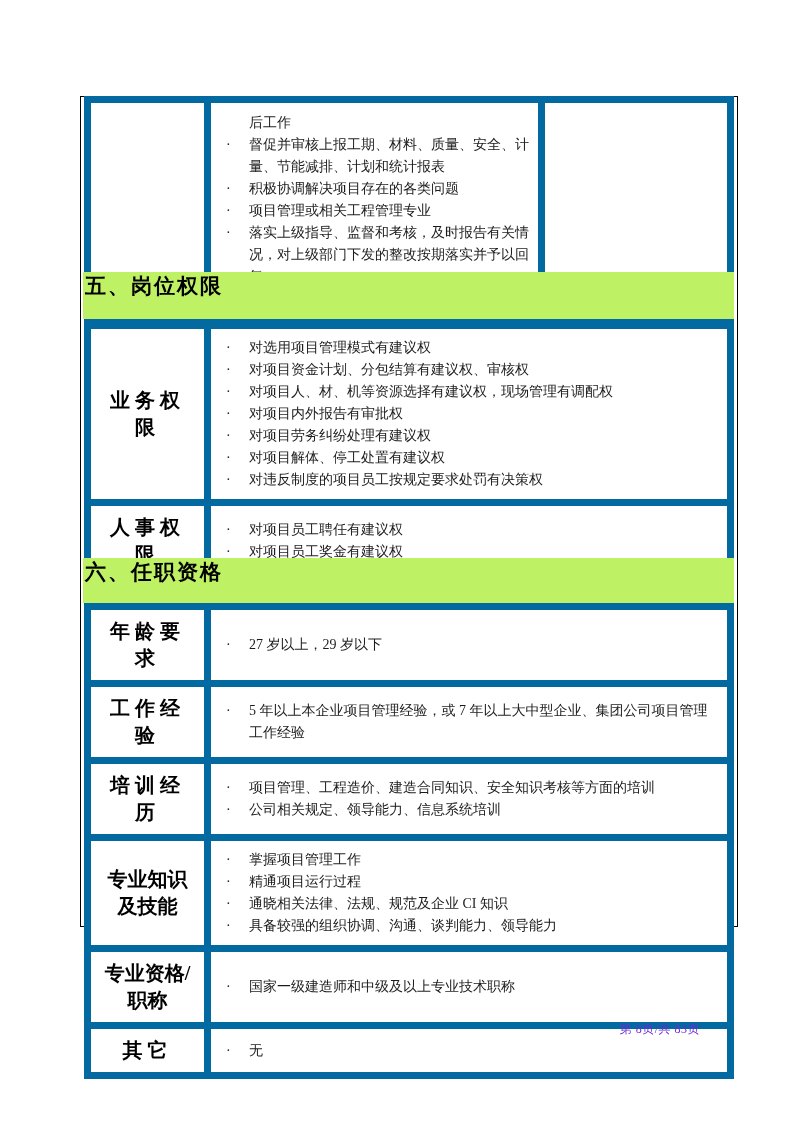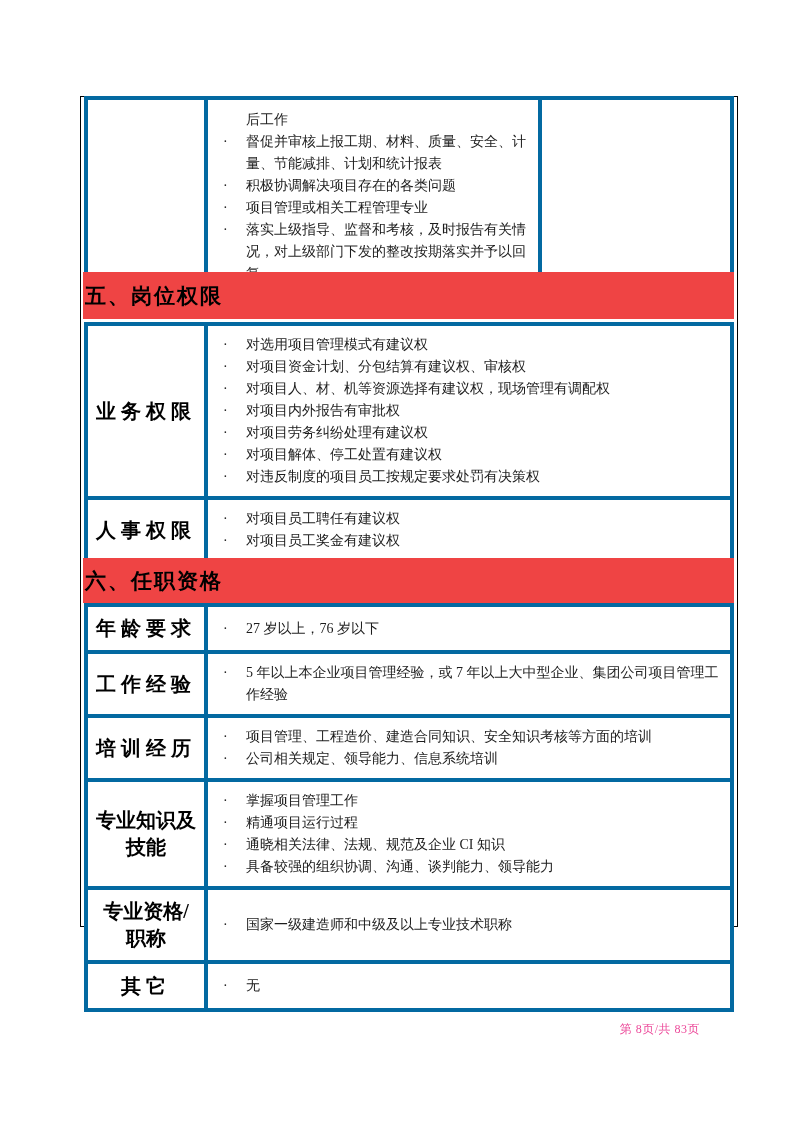--- a/index.html
+++ b/index.html
@@ -7,60 +7,60 @@
   .page {
     position:relative; width:793px; height:1122px; background:#ffffff;
     font-family:"Liberation Serif","DejaVu Serif",serif; color:#000;
     overflow:hidden;
   }
   .frame {
     position:absolute; left:80px; top:96px; width:658px; height:831px;
     border:1px solid #000;
   }
   .tbl { border-collapse:collapse; table-layout:fixed; position:absolute; background:#fff; }
-  .tbl td { border:4px solid #0369a1; padding:8px; }
+  .tbl td { border:7px solid #0369a1; padding:8px; }
   .top-table { left:3px; top:-1px; width:650px; }
   .top-table td { vertical-align:top; }
   .tableA { left:3px; top:225px; width:650px; }
   .tableB { left:3px; top:506px; width:650px; }
   .label-cell {
     width:120px; text-align:center; vertical-align:middle;
     font-weight:bold; font-size:20px; letter-spacing:5px;
   }
   .label-cell.tight { letter-spacing:0;margin-left:23px; }
   .content-cell { vertical-align:middle; }
   ul.blist { list-style:none; margin:0; padding:0; }
   .blist li {
     position:relative; padding-left:30px; line-height:22px; font-size:14px;
     color:#1c1c1c;
   }
   .blist li::before { content:"·"; position:absolute; left:7px; top:0; }
   .blist li.no-bullet::before { content:""; }
   .top-table .blist { padding-top:1px; }
   .section-bar {
-    position:absolute; left:2px; width:651px; background:#ef4444;
-    display:flex; align-items:center; padding-left:2px;
+    position:absolute; left:2px; width:651px; background:#bef264;
+    display:flex; padding-left:2px;
     font-family:"Liberation Sans","DejaVu Sans",sans-serif;
     font-weight:bold; font-size:21px; letter-spacing:2px; color:#000;
   }
   .bar1 { top:175px; height:47px; }
   .bar2 { top:461px; height:45px; }
   tr.h176 { height:176px; }
   tr.h153 { height:153px; }
   tr.h50  { height:50px; }
   tr.h30  { height:30px; }
   tr.h31  { height:31px; }
   tr.h28  { height:28px; }
   tr.h53  { height:53px; }
   tr.h88  { height:88px; }
   tr.h32  { height:32px; }
   tr.h41  { height:48px; }
   .footer {
     position:absolute; top:1021px; right:93px;
-    font-size:12px; color:#ec4899; letter-spacing:0.5px;text-align:center;
+    font-size:12px; color:#6d28d9; letter-spacing:0.5px;text-align:center;
   }
 </style>
 </head>
 <body>
 
 <div class="page">
   <div class="frame">
 
     <table class="tbl top-table">
       <tbody>
@@ -116,21 +116,21 @@
     <div class="section-bar bar2">
       <span>六、任职资格</span>
     </div>
 
     <table class="tbl tableB">
       <tbody>
       <tr class="h28">
         <td class="label-cell">年龄要求</td>
         <td class="content-cell">
           <ul class="blist">
-                <li>27 岁以上，76 岁以下</li>
+                <li>27 岁以上，29 岁以下</li>
               </ul>
         </td>
       </tr>
       <tr class="h50">
         <td class="label-cell">工作经验</td>
         <td class="content-cell">
           <ul class="blist">
                 <li>5 年以上本企业项目管理经验，或 7 年以上大中型企业、集团公司项目管理工作经验</li>
               </ul>
         </td>

